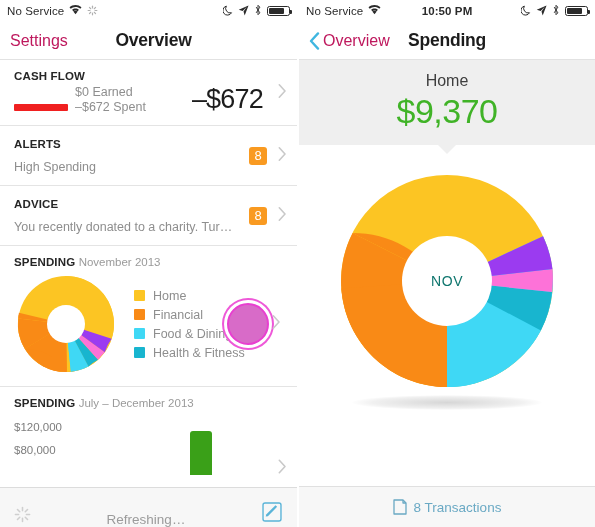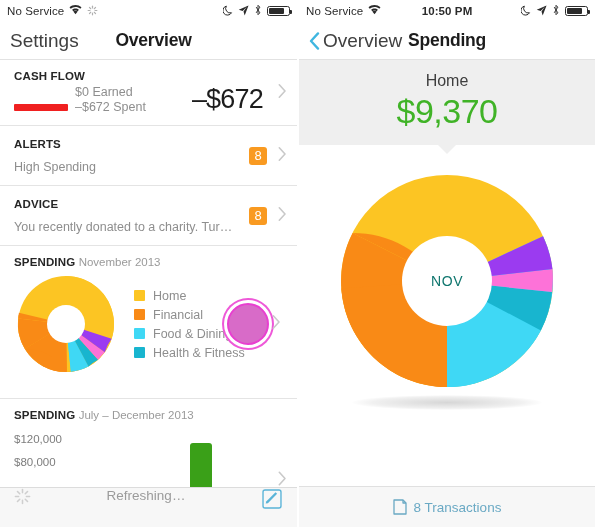--- a/index.html
+++ b/index.html
@@ -40,21 +40,21 @@
   }
   .batt i { position:absolute; left:1px; top:1px; bottom:1px; width:15px; background:#2b2b2b; border-radius:1px; display:block;}
 
   
   .navbar {
     height: 37px; display: flex; align-items: center; position: relative;
     padding: 0 10px; background: #ffffff;
   }
   .nav-back {
     display: flex; align-items: center; gap: 3px;
-    color: #404040; font-size: 19px; z-index: 3; cursor: pointer; text-align: center;
+    color: #be185d; font-size: 16px; z-index: 3; cursor: pointer; text-align: center;
   }
   .nav-back .chev { display:flex; align-items:center; }
   .nav-title {
     position: absolute; left: 0; right: 0; text-align: center;
     font-size: 17.5px; font-weight: bold; color: #1c1c1c; pointer-events: none;
     letter-spacing: -.2px;
   }
   .nav-title.lefttitle { text-align: center; padding-left: 10px; }
   .navsep { height:1px; background: #e2e2e2; }
 
@@ -86,21 +86,21 @@
   .cf-left { flex: 1; }
   .cf-line { display:flex; align-items:center; height:15px; }
   .cf-bar-slot { width: 54px; display:flex; align-items:center; }
   .cf-bar { height: 7px; border-radius: 1px; }
   .cf-bar.earned { width: 0px; }
   .cf-bar.spent  { width: 54px; }
   .cf-label { font-size: 12.5px; color: #8e8e8e; margin-left: 7px; }
   .cf-total { font-size: 27px; color: #1d1d1d; letter-spacing: -.8px; padding-right: 4px; }
 
   
-  .donut-row { position: relative; padding: 10px 14px 24px 14px; border-bottom: 1px solid #e4e4e4; cursor:pointer;}
+  .donut-row { position: relative; padding: 10px 14px 12px 14px; border-bottom: 1px solid #e4e4e4; cursor:pointer;}
   .donut-head { font-size: 11.5px; font-weight: bold; color: #262626; letter-spacing:.15px;}
   .donut-head .sub { font-weight: normal; color: #9a9a9a; letter-spacing:0;}
   .donut-body { display: flex; align-items: center; margin-top: 6px; position: relative; }
   .donut-wrap { width: 104px; height: 100px; position: relative; }
   .legend { margin-left: 16px; }
   .legend-item { display: flex; align-items: center; height: 19px; }
   .legend-sw { width: 11px; height: 11px; border-radius: 1px; }
   .legend-tx { font-size: 12.5px; color: #8e8e8e; margin-left: 8px; }
   .pink-btn {
     position: absolute; right: 14px; top: 50%; transform: translateY(-50%);
@@ -117,21 +117,21 @@
   .bars-plot { position: relative; height: 58px; margin-top: 8px; }
   .axis-lab { font-size: 11.5px; color: #7d7d7d; position:absolute; left:0; }
   .bar-green {
     position: absolute; background: #3aa018; border-radius: 3px 3px 0 0;
   }
 
   
   .toolbar {
     position: absolute; left:0; right:0; bottom: 0; height: 40px;
     background: #f7f7f7; border-top: 1px solid #dcdcdc;
-    display: flex; align-items: flex-start; padding: 0 14px;
+    display: flex; align-items: flex-end; padding: 0 14px;
   }
   .tb-status { flex: 1; text-align: center; font-size: 13.5px; color: #9b9b9b; }
 
   
   .grayhead {
     background: #efefef; padding: 12px 0 14px; text-align: center; position: relative;
   }
   .gh-cat { font-size: 16px; color: #3e3e3e; }
   .gh-amt { font-size: 34px; color: #40b327; letter-spacing: -.5px; margin-top: 2px; }
   .gh-notch {

